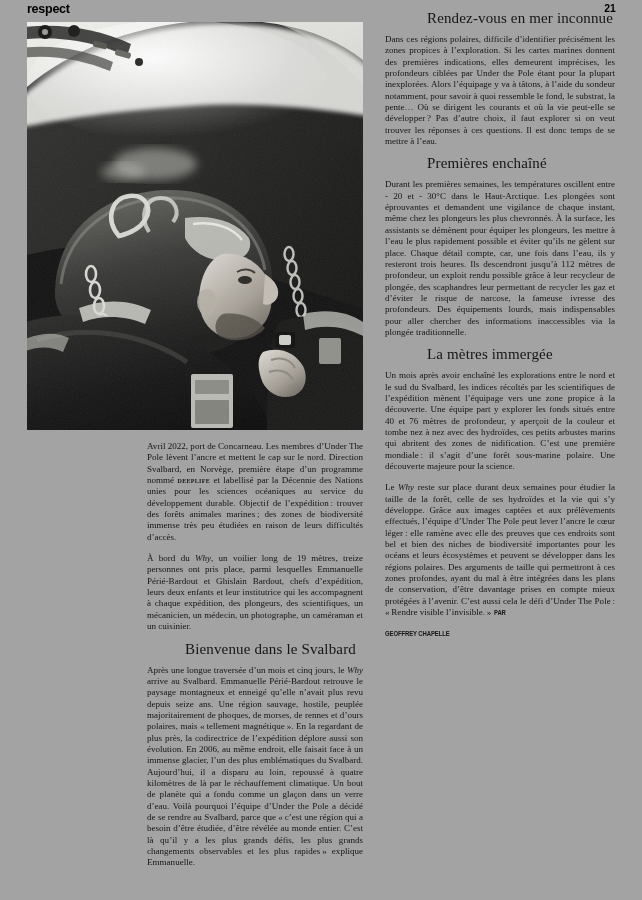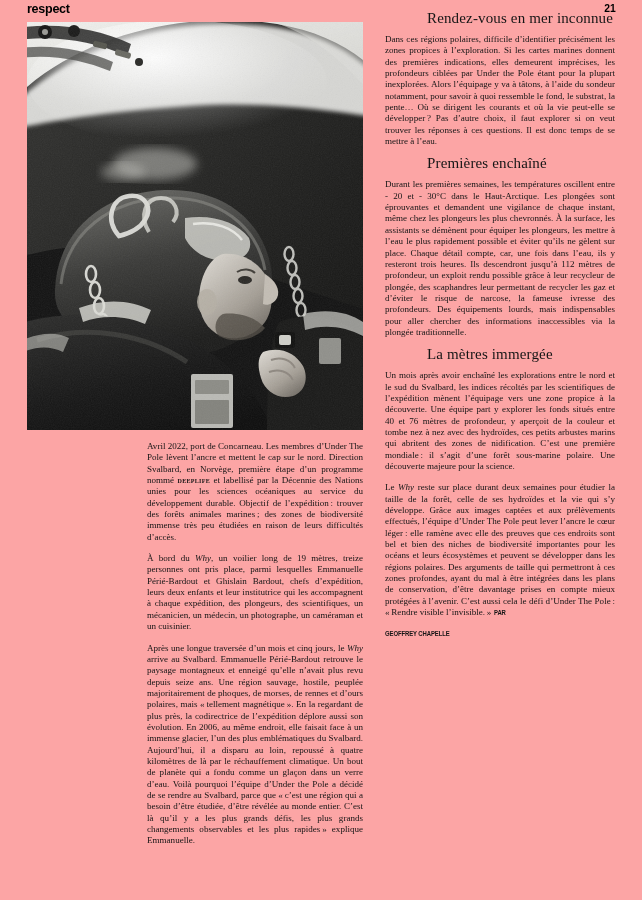--- a/index.html
+++ b/index.html
@@ -4,21 +4,21 @@
 <style>
   html, body {
     margin: 0;
     padding: 0;
     background: #ffffff;
   }
   .page {
     position: relative;
     width: 642px;
     height: 900px;
-    background: #fca5a5;
+    background: #a3a3a3;
     overflow: hidden;
     font-family: "Liberation Serif", serif;
     color: #141414;
   }
 
   
   .masthead {
     position: absolute;
     left: 0;
     top: 0;
@@ -281,20 +281,21 @@
       <rect width="336" height="408" fill="none" stroke="#ffffff" stroke-width="0"></rect>
     </svg>
   </div>
 
   <div class="col col-left">
 
     <p><span>Avril 2022, port de Concarneau. Les membres d’Under The Pole lèvent l’ancre et mettent le cap sur le nord. Direction Svalbard, en Norvège, première étape d’un programme nommé </span><span class="smallcaps">deeplife</span><span> et labellisé par la Décennie des Nations unies pour les sciences océaniques au service du développement durable. Objectif de l’expédition : trouver des forêts animales marines ; des zones de biodiversité immense très peu étudiées en raison de leurs difficultés d’accès.</span></p>
 
     <p><span>À bord du </span><span class="it">Why</span><span>, un voilier long de 19 mètres, treize personnes ont pris place, parmi lesquelles Emmanuelle Périé-Bardout et Ghislain Bardout, chefs d’expédition, leurs deux enfants et leur institutrice qui les accompagnent à chaque expédition, des plongeurs, des scientifiques, un mécanicien, un médecin, un photographe, un caméraman et un cuisinier.</span></p>
 
+    <p class="sec-head">Bienvenue dans le Svalbard</p>
 
     <p><span>Après une longue traversée d’un mois et cinq jours, le </span><span class="it">Why</span><span> arrive au Svalbard. Emmanuelle Périé-Bardout retrouve le paysage montagneux et enneigé qu’elle n’avait plus revu depuis seize ans. Une région sauvage, hostile, peuplée majoritairement de phoques, de morses, de rennes et d’ours polaires, mais « tellement magnétique ». En la regardant de plus près, la codirectrice de l’expédition déplore aussi son évolution. En 2006, au même endroit, elle faisait face à un immense glacier, l’un des plus emblématiques du Svalbard. Aujourd’hui, il a disparu au loin, repoussé à quatre kilomètres de là par le réchauffement climatique. Un bout de planète qui a fondu comme un glaçon dans un verre d’eau. Voilà pourquoi l’équipe d’Under the Pole a décidé de se rendre au Svalbard, parce que « c’est une région qui a besoin d’être étudiée, d’être révélée au monde entier. C’est là qu’il y a les plus grands défis, les plus grands changements observables et les plus rapides » explique Emmanuelle.</span></p>
   </div>
 
   <div class="col col-right">
 
     <p class="sec-head">Rendez-vous en mer inconnue</p>
     <p>Dans ces régions polaires, difficile d’identifier précisément les zones propices à l’exploration. Si les cartes marines donnent des premières indications, elles demeurent imprécises, les profondeurs ciblées par Under the Pole étant pour la plupart inexplorées. Alors l’équipage y va à tâtons, à l’aide du sondeur notamment, pour savoir à quoi ressemble le fond, le substrat, la pente… Où se dirigent les courants et où la vie peut-elle se développer ? Pas d’autre choix, il faut explorer si on veut trouver les réponses à ces questions. Il est donc temps de se mettre à l’eau.</p>
 
     <p class="sec-head">Premières enchaîné</p>

